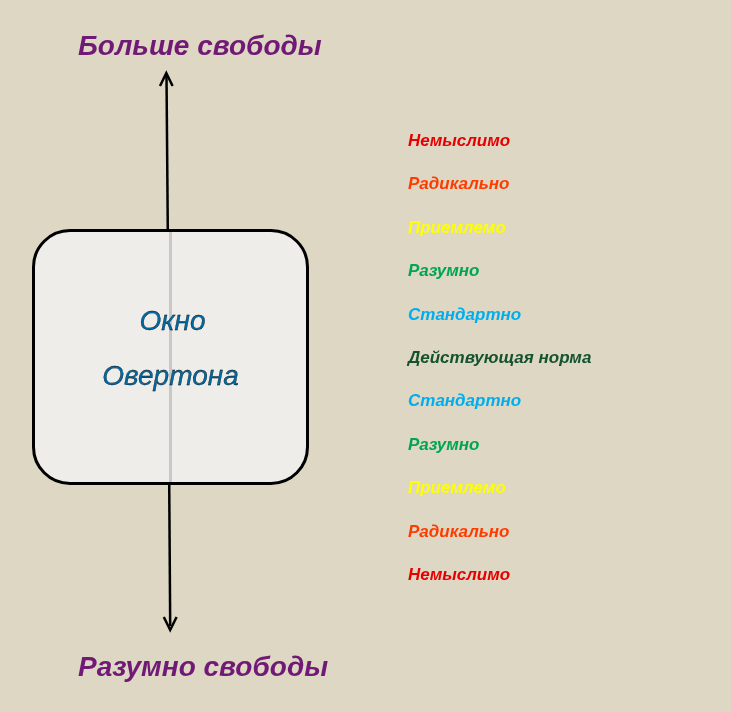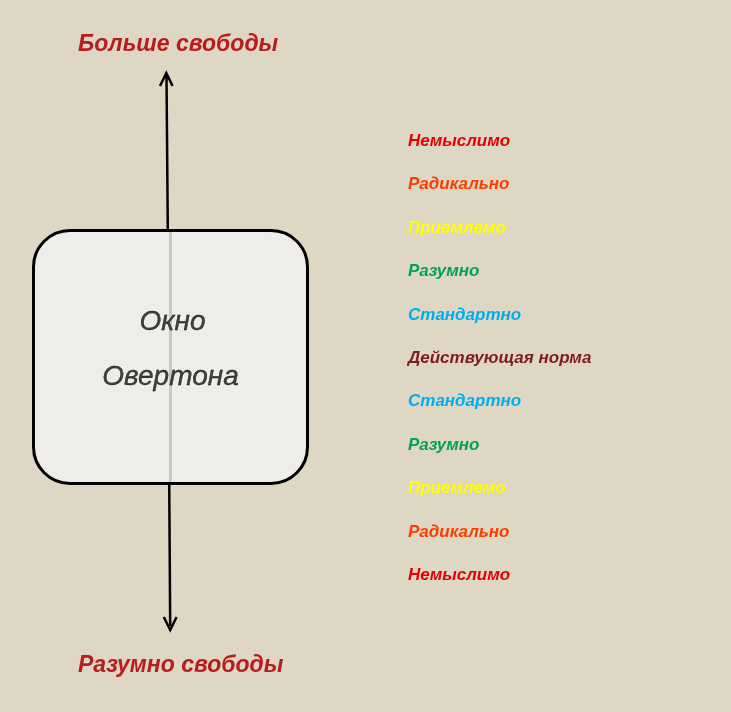--- a/index.html
+++ b/index.html
@@ -7,22 +7,22 @@
       width: 731px; height: 712px;
       background: #ddd7c3;
       position: relative;
       overflow: hidden;
       font-family: "Liberation Sans", sans-serif;
     }
     .label-top, .label-bottom {
       position: absolute;
       font-weight: bold;
       font-style: italic;
-      font-size: 23px;
-      color: #b91c1c;
+      font-size: 28px;
+      color: #701a75;
       white-space: nowrap;
     }
     .label-top { left: 78px; top: 30px; }
     .label-bottom { left: 78px; top: 651px; }
     .arrow-svg {
       position: absolute; left: 0; top: 0;
       width: 731px; height: 712px;
     }
     .window-box {
       position: absolute;
@@ -37,21 +37,21 @@
       left: 134px; top: 0; bottom: 0;
       width: 3px;
       background: #c8c8c8;
     }
     .box-text {
       position: absolute;
       left: 0; right: 0;
       text-align: center;
       font-style: italic;
       font-size: 28px;
-      color: #404040;
+      color: #0369a1;
       font-weight: normal;
       -webkit-text-stroke: 0.3px #000;
     }
     .box-text.l1 { top: 73px; left: 4px; }
     .box-text.l2 { top: 128px; }
     .scale-list {
       position: absolute;
       left: 408px; top: 126px;
       margin: 0; padding: 0; list-style: none;
     }
@@ -81,21 +81,21 @@
   <div class="box-text l1">Окно</div>
   <div class="box-text l2">Овертона</div>
 </div>
 
 <ul class="scale-list">
   <li class="scale-item" style="color: rgb(230, 0, 0);">Немыслимо</li>
   <li class="scale-item" style="color: rgb(255, 60, 0);">Радикально</li>
   <li class="scale-item" style="color: rgb(255, 255, 0);">Приемлемо</li>
   <li class="scale-item" style="color: rgb(0, 165, 80);">Разумно</li>
   <li class="scale-item" style="color: rgb(0, 174, 239);">Стандартно</li>
-  <li class="scale-item" style="color: #7f1d1d;">Действующая норма</li>
+  <li class="scale-item" style="color: #14532d;">Действующая норма</li>
   <li class="scale-item" style="color: rgb(0, 174, 239);">Стандартно</li>
   <li class="scale-item" style="color: rgb(0, 165, 80);">Разумно</li>
   <li class="scale-item" style="color: rgb(255, 255, 0);">Приемлемо</li>
   <li class="scale-item" style="color: rgb(255, 60, 0);">Радикально</li>
   <li class="scale-item" style="color: rgb(230, 0, 0);">Немыслимо</li>
 </ul>
 
 <div class="label-bottom">Разумно свободы</div>
 
 </body></html>

